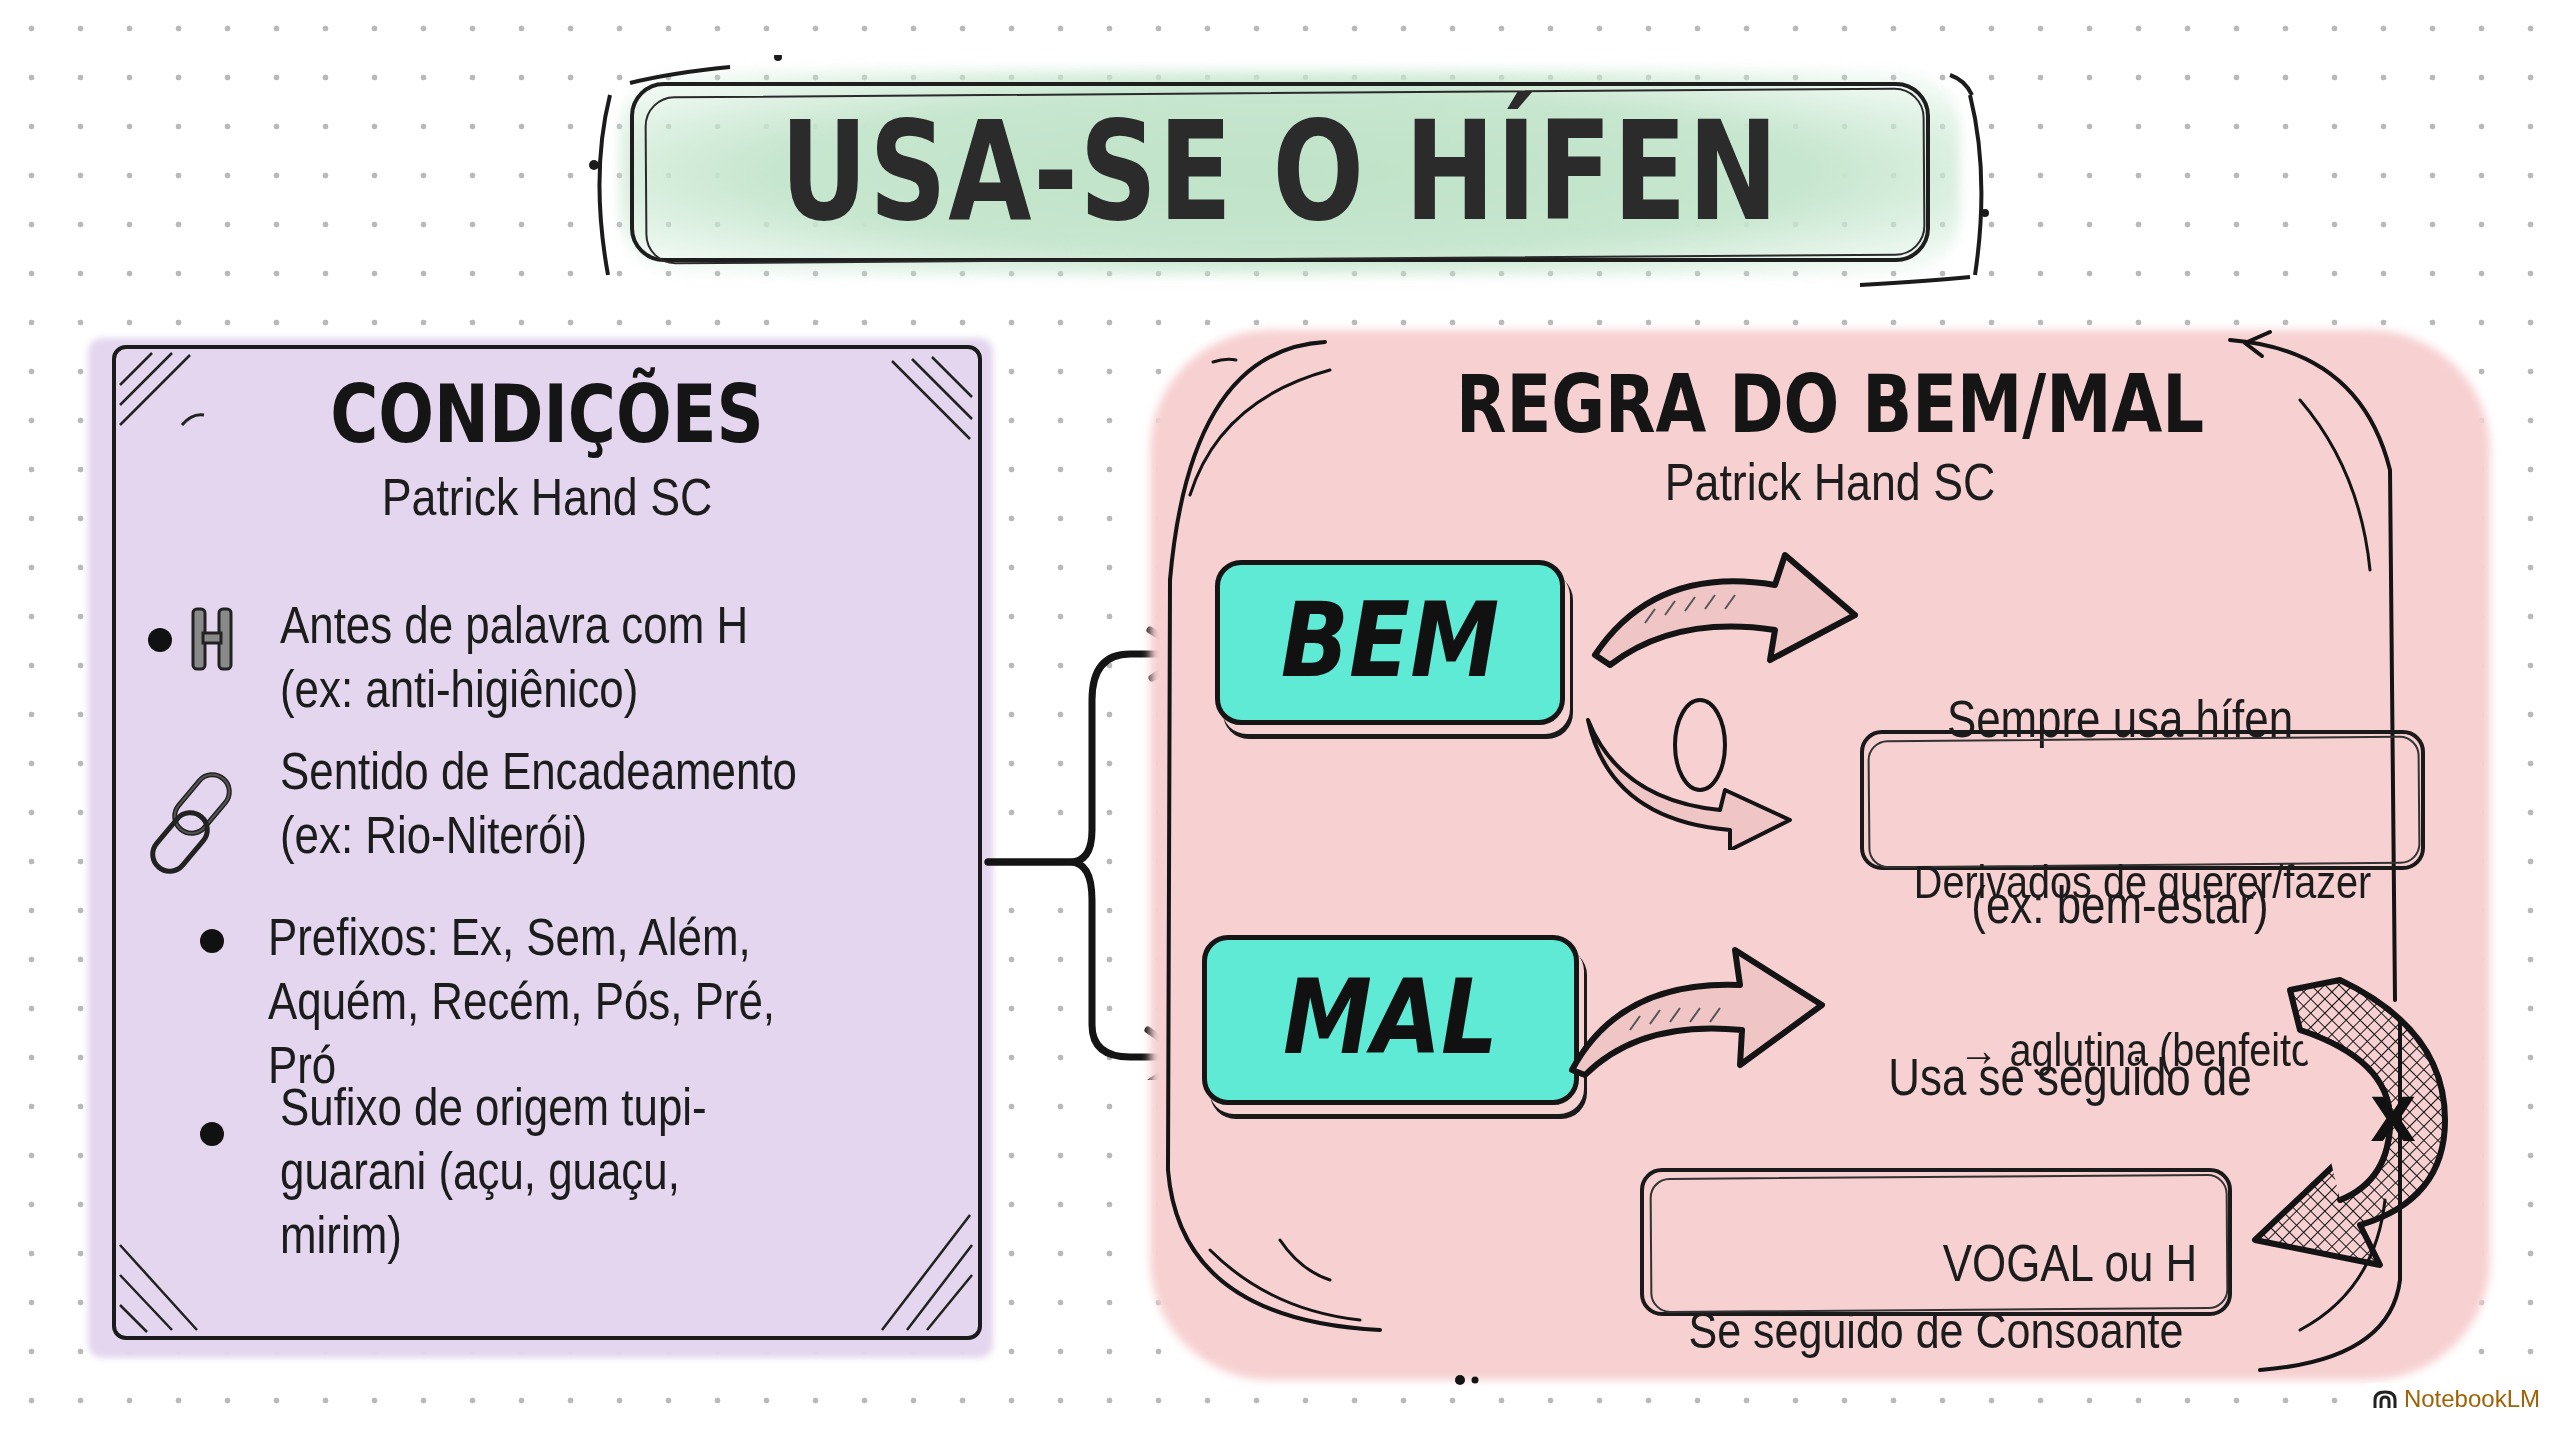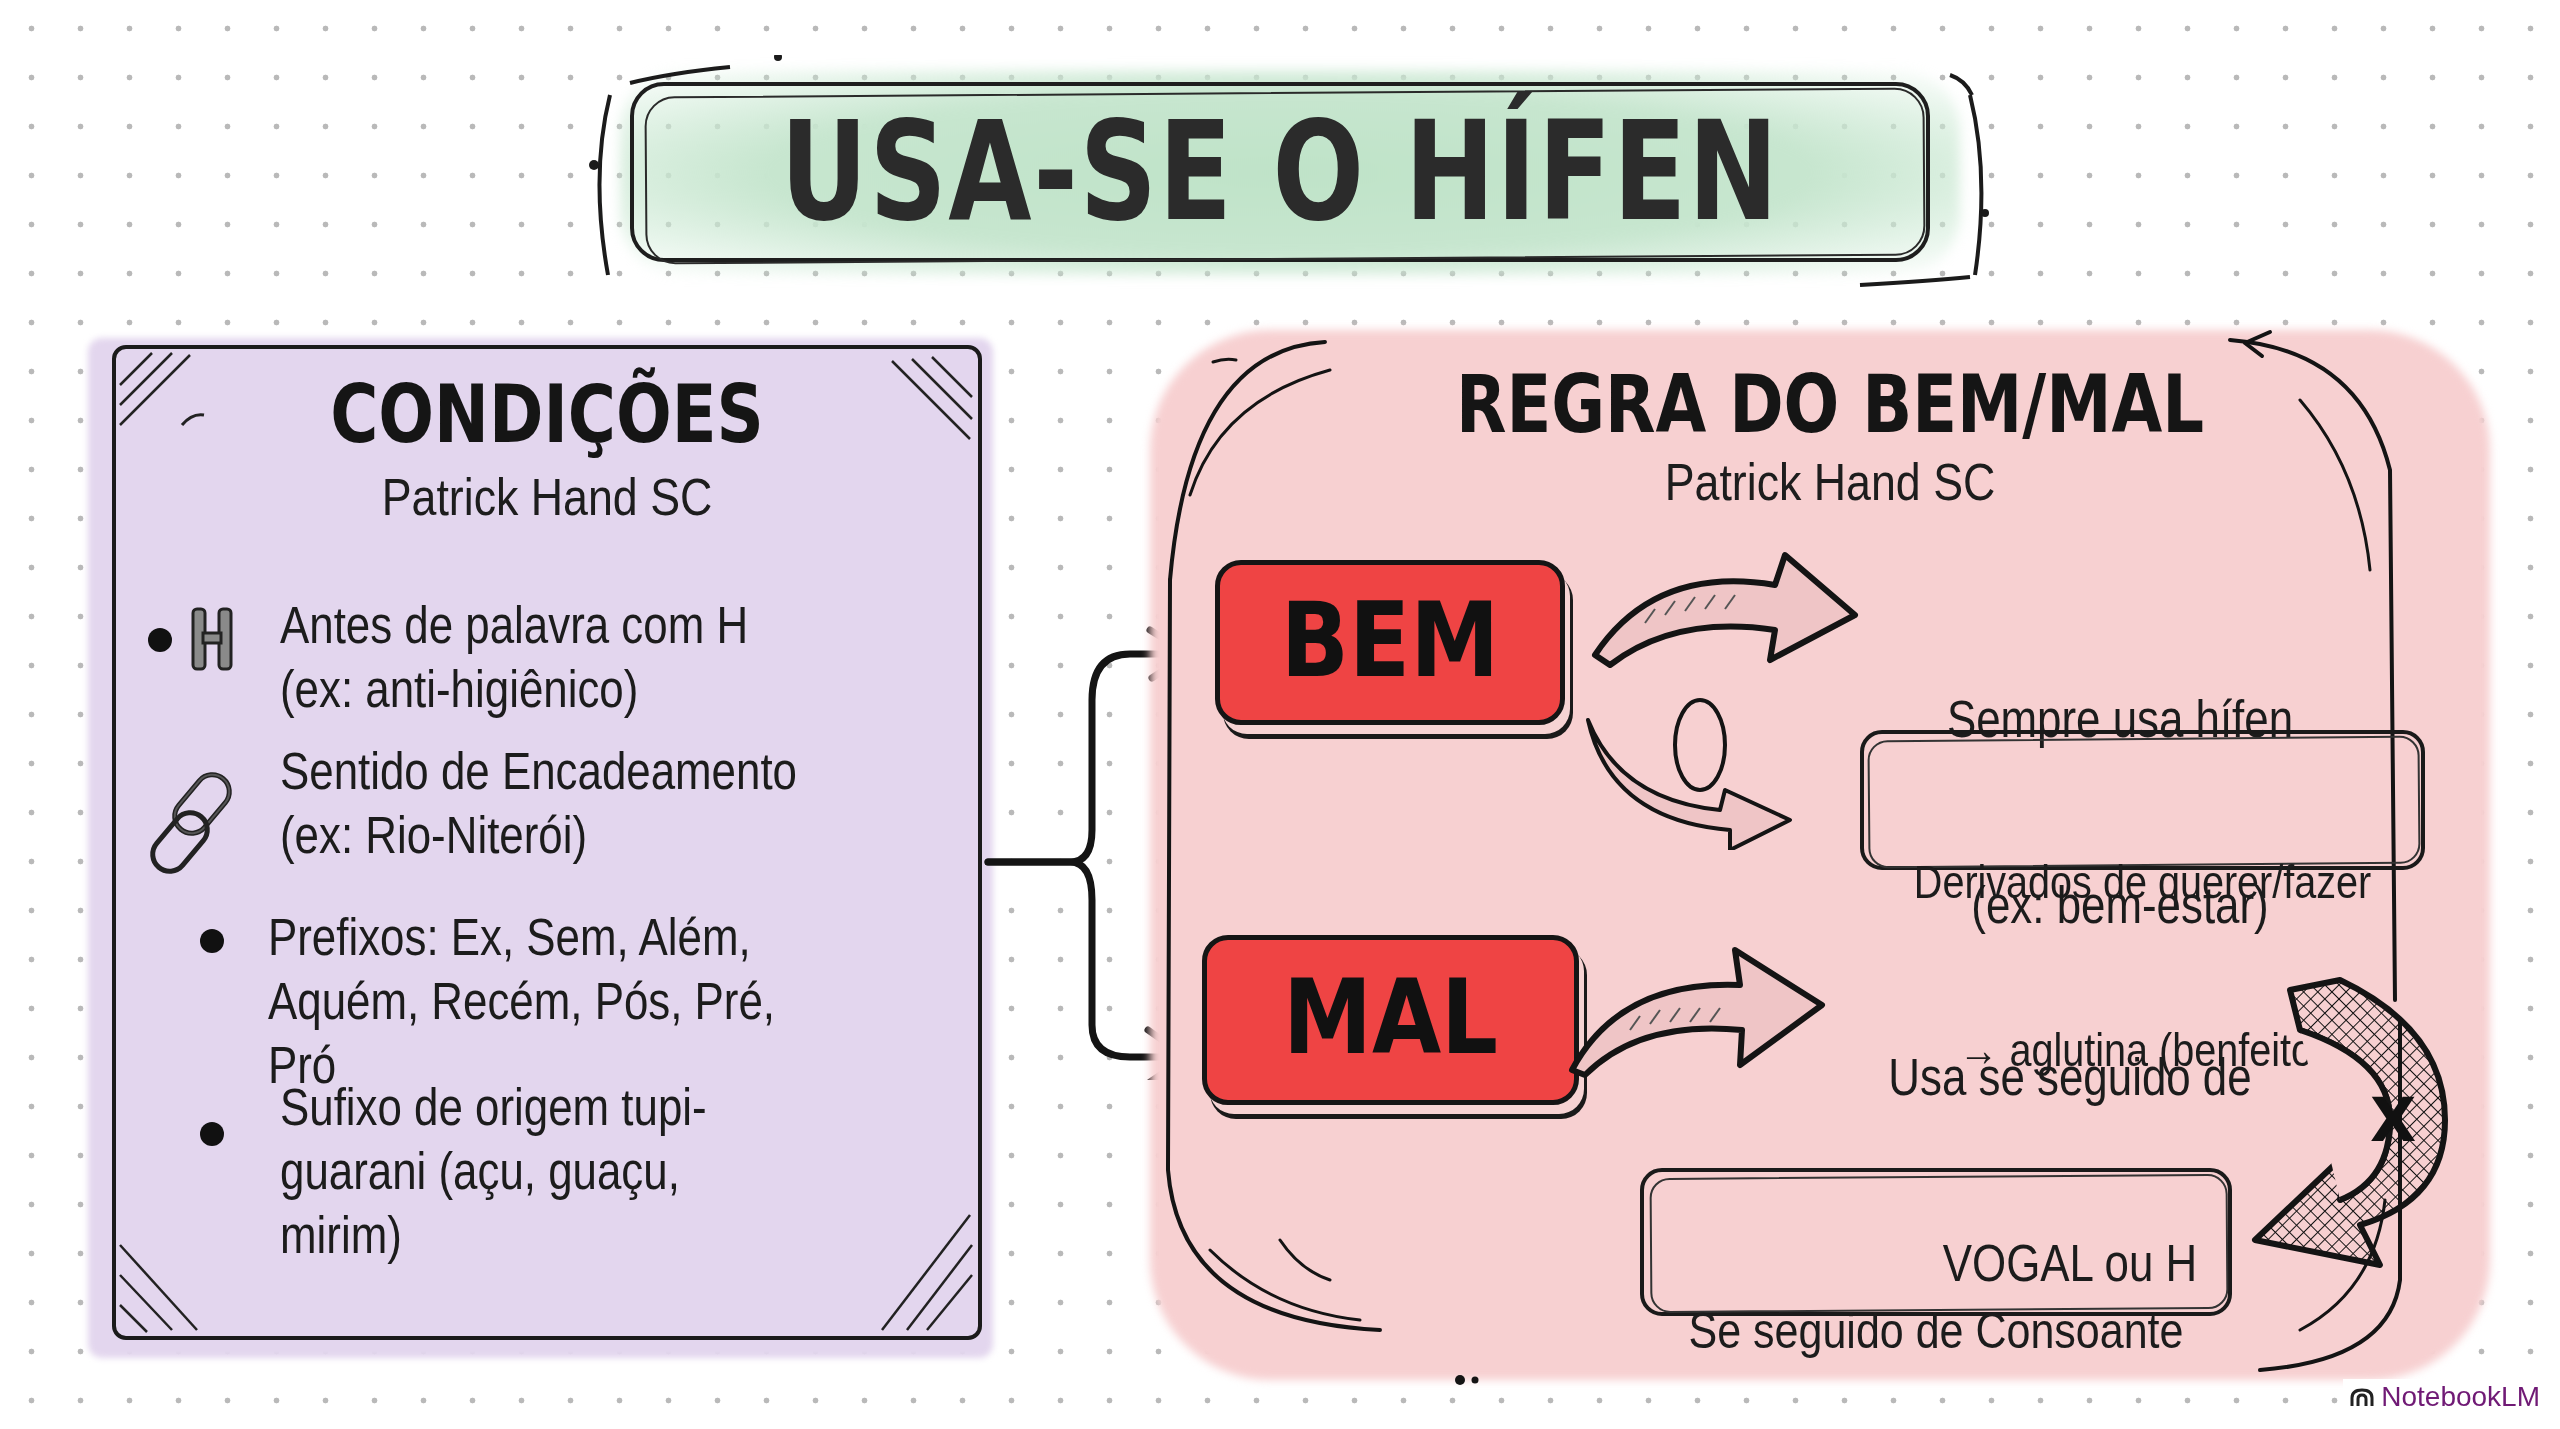--- a/index.html
+++ b/index.html
@@ -38,28 +38,28 @@
   .item-text { font-size:51px; line-height:64px; color:#1c1c1c; white-space:pre; transform:scaleX(0.86); transform-origin:left top; }
   .bullet { width:24px; height:24px; border-radius:50%; background:#111; }
 
   
   #right-wash { left:1150px; top:330px; width:1340px; height:1050px; background:#f7d0d1; border-radius:120px; filter:blur(4px);}
   #right-title { left:1330px; top:355px; width:1000px; text-align:center; font-size:80px; line-height:100px; color:#151515;
     transform:scaleX(0.82); transform-origin:center top;}
   #right-sub { left:1330px; top:450px; width:1000px; text-align:center; font-size:52px; line-height:64px;
     transform:scaleX(0.86); transform-origin:center top;}
 
-  .keybox { border:5px solid #151515; border-radius:26px; box-sizing:border-box; background:#ef4444;
-    box-shadow: 6px 10px 0 -1px #f6d3d3, 8px 14px 0 0 #1a1a1a; }
+  .keybox { border:5px solid #151515; border-radius:26px; box-sizing:border-box; background:#5eead4;
+    box-shadow: 6px 10px 0 -1px #f6d3d3, 8px 14px 0 0 #1a1a1a; font-style: italic; }
   .keytext { width:100%; text-align:center; font-size:104px; color:#111; transform:scaleX(0.86); transform-origin:center top;}
   .rtext { font-size:51px; line-height:62px; text-align:center; color:#1c1c1c; transform:scaleX(0.86); transform-origin:center top; white-space:pre;}
   .notebox { border:4px solid #1a1a1a; border-radius:22px; box-sizing:border-box; }
   .notebox2 { border:2px solid #333; border-radius:20px; box-sizing:border-box; }
 
-  #brand { right:14px; bottom:14px; font-size:28px; color:#701a75; display:flex; align-items:center; gap:6px; background:#fff; padding:2px 6px;}
+  #brand { right:14px; bottom:14px; font-size:24px; color:#a16207; display:flex; align-items:center; gap:6px; background:#fff; padding:2px 6px;}
 </style>
 </head>
 <body>
 
 <div class="abs" id="title-wash"></div>
 <div class="abs" id="title-box"></div>
 <div class="abs" id="title-box2"></div>
 <svg class="abs" style="left:580px;top:55px" width="1420" height="240">
   <path d="M30 40 Q10 120 28 220" stroke="#1b1b1b" stroke-width="4" fill="none"></path>
   <path d="M50 28 Q90 18 150 12" stroke="#1b1b1b" stroke-width="4" fill="none"></path>

